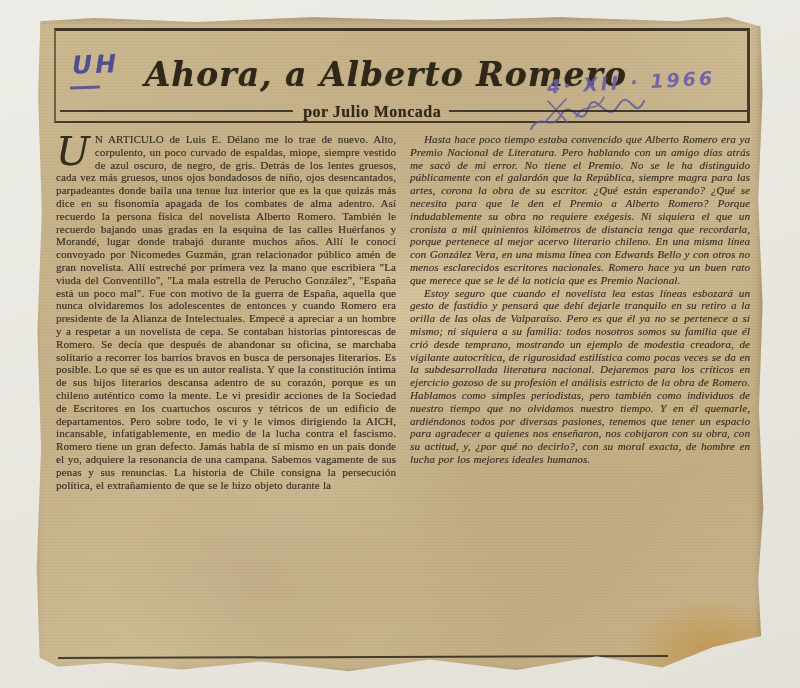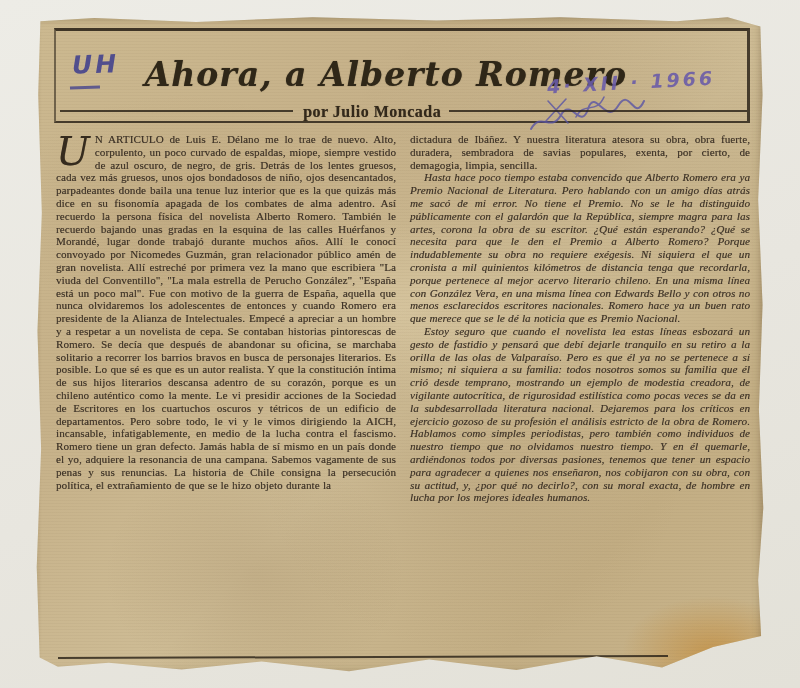--- a/index.html
+++ b/index.html
@@ -106,21 +106,20 @@
         <span class="byline">por Julio Moncada</span>
         <div class="rule-seg rule-right"></div>
       </div>
     </div>
 
     <div class="article-body">
       <div class="col">
         <p><span class="dropcap">U</span><span>N ARTICULO de Luis E. Délano me lo trae de nuevo. Alto, corpulento, un poco curvado de espaldas, miope, siempre vestido de azul oscuro, de negro, de gris. Detrás de los lentes gruesos, cada vez más gruesos, unos ojos bondadosos de niño, ojos desencantados, parpadeantes donde baila una tenue luz interior que es la que quizás más dice en su fisonomía apagada de los combates de alma adentro. Así recuerdo la persona física del novelista Alberto Romero. También le recuerdo bajando unas gradas en la esquina de las calles Huérfanos y Morandé, lugar donde trabajó durante muchos años. Allí le conocí convoyado por Nicomedes Guzmán, gran relacionador público amén de gran novelista. Allí estreché por primera vez la mano que escribiera "La viuda del Conventillo", "La mala estrella de Perucho González", "España está un poco mal". Fue con motivo de la guerra de España, aquella que nunca olvidaremos los adolescentes de entonces y cuando Romero era presidente de la Alianza de Intelectuales. Empecé a apreciar a un hombre y a respetar a un novelista de cepa. Se contaban historias pintorescas de Romero. Se decía que después de abandonar su oficina, se marchaba solitario a recorrer los barrios bravos en busca de personajes literarios. Es posible. Lo que sé es que es un autor realista. Y que la constitución íntima de sus hijos literarios descansa adentro de su corazón, porque es un chileno auténtico como la mente. Le vi presidir acciones de la Sociedad de Escritores en los cuartuchos oscuros y tétricos de un edificio de departamentos. Pero sobre todo, le vi y le vimos dirigiendo la AICH, incansable, infatigablemente, en medio de la lucha contra el fascismo. Romero tiene un gran defecto. Jamás habla de sí mismo en un país donde el yo, adquiere la resonancia de una campana. Sabemos vagamente de sus penas y sus renuncias. La historia de Chile consigna la persecución política, el extrañamiento de que se le hizo objeto durante la</span></p>
       </div>
       <div class="col">
-        <p>dictadura de Ibáñez. Y nuestra literatura atesora su obra, obra fuerte, duradera, sembradora de savias populares, exenta, por cierto, de demagogia, limpia, sencilla.</p>
         <p class="indented">Hasta hace poco tiempo estaba convencido que Alberto Romero era ya Premio Nacional de Literatura. Pero hablando con un amigo días atrás me sacó de mi error. No tiene el Premio. No se le ha distinguido públicamente con el galardón que la República, siempre magra para las artes, corona la obra de su escritor. ¿Qué están esperando? ¿Qué se necesita para que le den el Premio a Alberto Romero? Porque indudablemente su obra no requiere exégesis. Ni siquiera el que un cronista a mil quinientos kilómetros de distancia tenga que recordarla, porque pertenece al mejor acervo literario chileno. En una misma línea con González Vera, en una misma línea con Edwards Bello y con otros no menos esclarecidos escritores nacionales. Romero hace ya un buen rato que merece que se le dé la noticia que es Premio Nacional.</p>
         <p class="indented">Estoy seguro que cuando el novelista lea estas líneas esbozará un gesto de fastidio y pensará que debí dejarle tranquilo en su retiro a la orilla de las olas de Valparaíso. Pero es que él ya no se pertenece a sí mismo; ni siquiera a su familia: todos nosotros somos su familia que él crió desde temprano, mostrando un ejemplo de modestia creadora, de vigilante autocrítica, de rigurosidad estilística como pocas veces se da en la subdesarrollada literatura nacional. Dejaremos para los críticos en ejercicio gozoso de su profesión el análisis estricto de la obra de Romero. Hablamos como simples periodistas, pero también como individuos de nuestro tiempo que no olvidamos nuestro tiempo. Y en él quemarle, ardiéndonos todos por diversas pasiones, tenemos que tener un espacio para agradecer a quienes nos enseñaron, nos cobijaron con su obra, con su actitud, y, ¿por qué no decirlo?, con su moral exacta, de hombre en lucha por los mejores ideales humanos.</p>
       </div>
     </div>
 
     <div class="bottom-rule"></div>
   </div>
 </div>
 
 </body></html>

